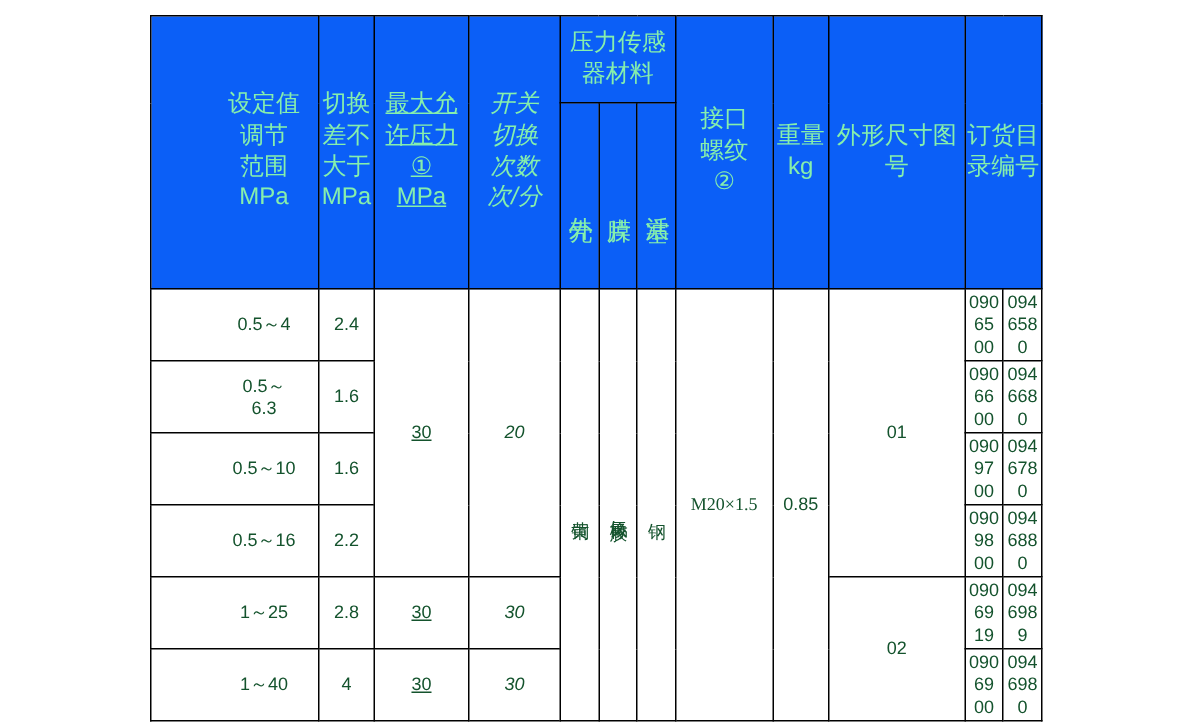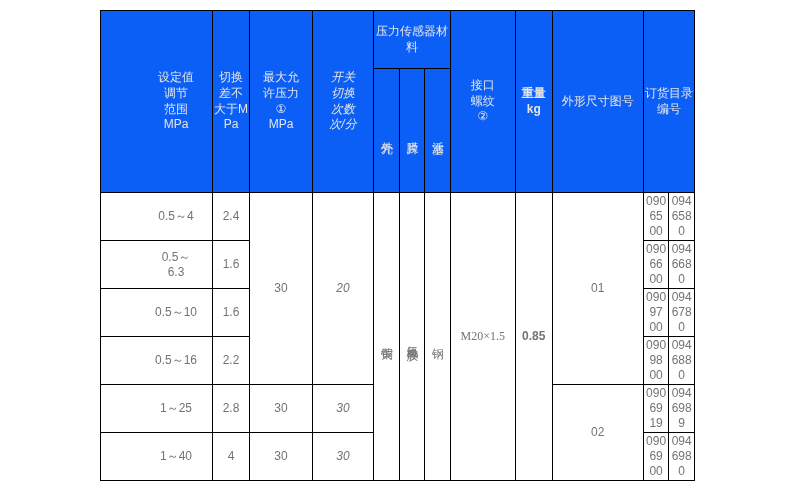--- a/index.html
+++ b/index.html
@@ -28,48 +28,48 @@
     padding:1px 1px;
     font-weight:normal;
     font-size:12px;
     line-height:1.25;
     word-wrap:break-word;
     overflow-wrap:break-word;
     word-break:break-all;
   }
   thead td{
     background:#0b5ff7;
-    color:#e5e5e5;
-    font-size:12px;
+    color:#86efac;
+    font-size:16px;
     line-height:1.3;
   }
   tbody td{
     background:#ffffff;
-    color:#737373;
+    color:#14532d;
   }
   .hdr-top{height:55px;}
   .hdr-sub{height:121px;}
   .vert{
     writing-mode:vertical-rl;
     text-orientation:upright;
     letter-spacing:1px;
     margin:0 auto;
     display:inline-block;
     line-height:1.1;
   }
   .row td{height:42px;}
   .c-set{width:70px;padding-left:40px;}
   .c-diff{width:34px;}
-  .c-press{width:60px;}
+  .c-press{width:60px;text-decoration:underline;}
   .c-switch{width:58px;font-style:italic;}
   .c-shell{width:34px;}
   .c-film{width:38px;}
   .c-piston{width:34px;}
   .c-thread{width:62px;font-family:Liberation Serif, serif;}
-  .c-weight{width:34px;font-weight:bold;}
+  .c-weight{width:34px;}
   .c-dim{width:88px;}
   .c-cat1{width:46px;}
   .c-cat2{width:46px;}
 </style>
 </head>
 <body>
 
 <div id="sheet">
   <table>
     <thead>

